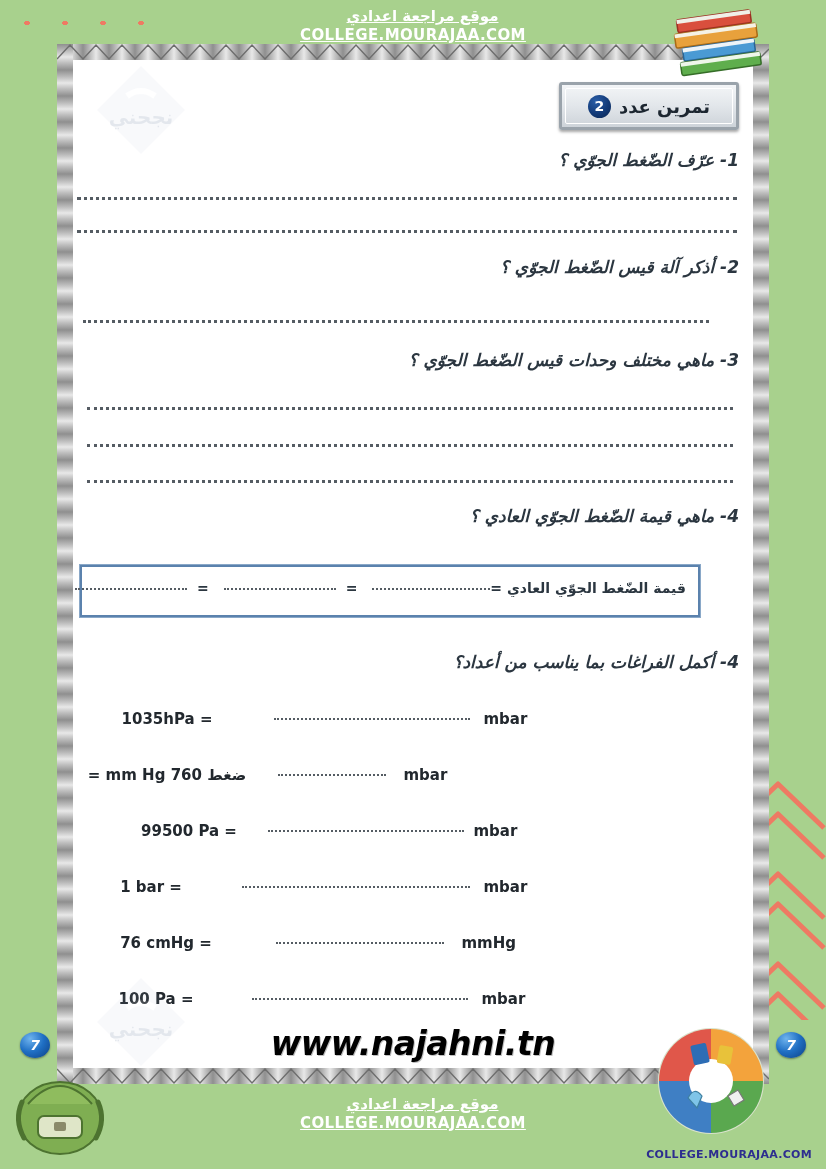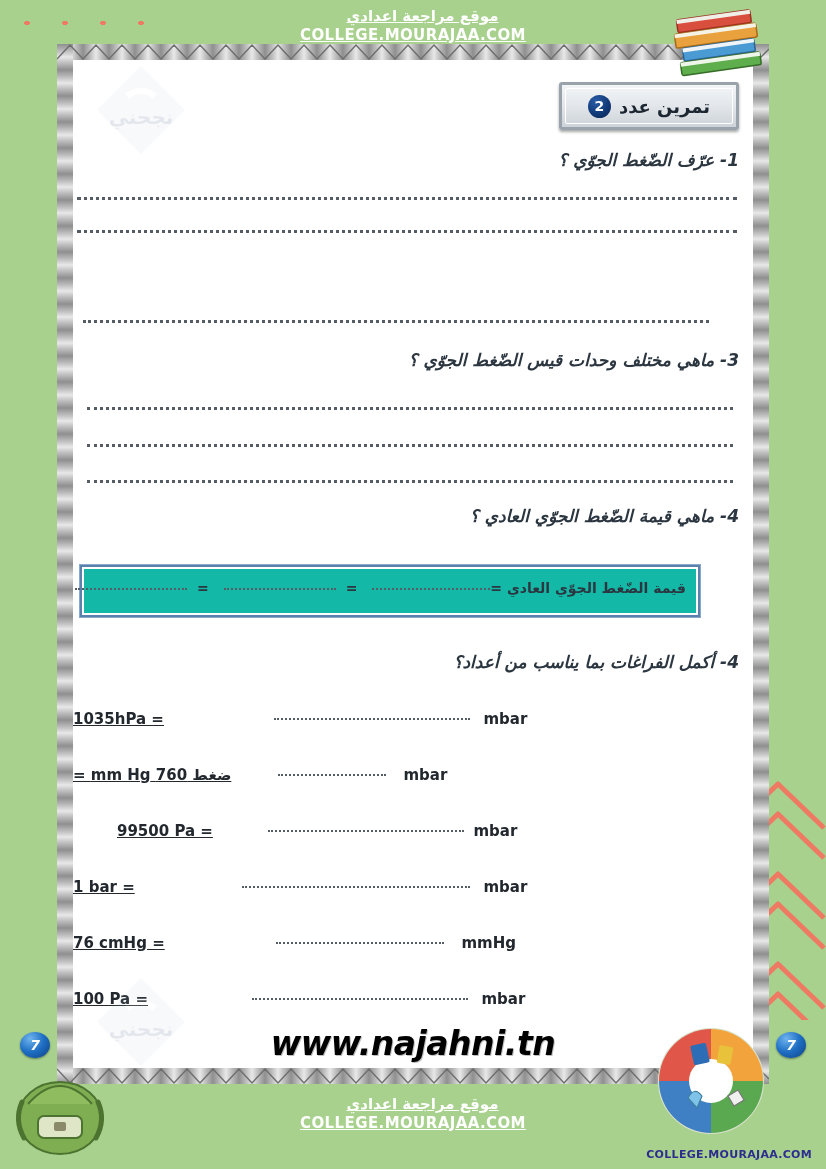--- a/index.html
+++ b/index.html
@@ -244,21 +244,21 @@
   }
 
   
   .answer-box {
     position: absolute;
     left: 7px;
     top: 503px;
     width: 620px;
     height: 52px;
     border: 2px solid #5b82ad;
-    background: #14b8a6;
+    background: #ffffff;
     box-shadow: inset 0 0 0 2px #ffffff, 0 0 0 1px #8aa8c8;
     z-index: 12;
   }
   .answer-box-text {
     position: absolute;
     right: 12px;
     top: 13px;
     font-size: 14px;
     font-weight: bold;
     color: #2b3640;
@@ -277,22 +277,21 @@
     left: 0;
     width: 680px;
     direction: ltr;
     font-size: 15px;
     font-weight: bold;
     color: #22282e;
     white-space: nowrap;
   }
   .conv-left {
     display: inline-block;
-    text-align: left;
-    text-decoration: underline;
+    text-align: center;
   }
   .conv-dots {
     display: inline-block;
     border-bottom: 2.5px dotted #555c63;
     vertical-align: 4px;
   }
   .conv-unit { display: inline-block; }
 
   
   .teacher-name {
@@ -458,20 +457,21 @@
     <div class="exercise-plaque">
       <div class="plaque-inner"></div>
       <span class="plaque-text">تمرين عدد</span>
       <span class="plaque-num">2</span>
     </div>
 
     <div class="q-text" style="top:88px;">1- عرّف الضّغط الجوّي ؟</div>
     <div class="dot-line" style="left:4px;  top:135px; width:660px;"></div>
     <div class="dot-line" style="left:4px;  top:168px; width:660px;"></div>
 
+    <div class="q-text" style="top:195px;">2-  أذكر آلة قيس الضّغط الجوّي ؟</div>
     <div class="dot-line" style="left:10px; top:258px; width:626px;"></div>
 
     <div class="q-text" style="top:288px;">3-  ماهي مختلف وحدات قيس الضّغط الجوّي ؟</div>
     <div class="dot-line" style="left:14px; top:345px; width:646px;"></div>
     <div class="dot-line" style="left:14px; top:382px; width:646px;"></div>
     <div class="dot-line" style="left:14px; top:418px; width:646px;"></div>
 
     <div class="q-text" style="top:444px;">4-  ماهي قيمة الضّغط الجوّي العادي ؟</div>
 
     <div class="answer-box">

